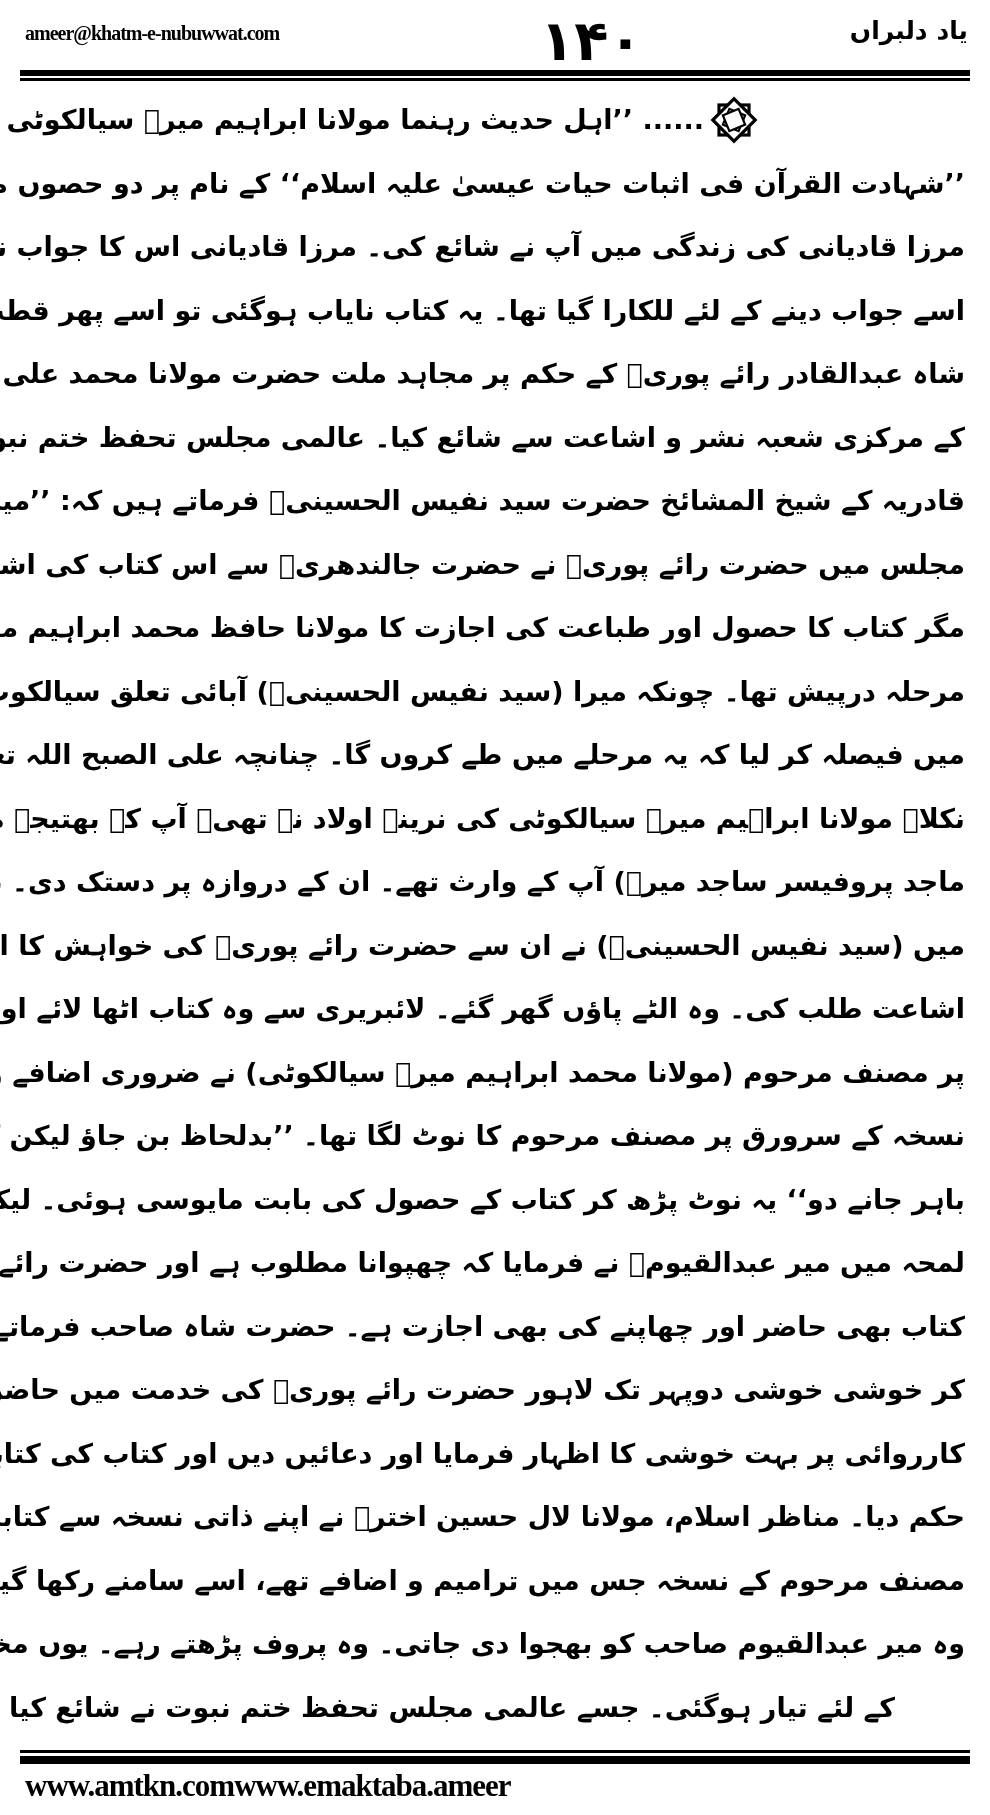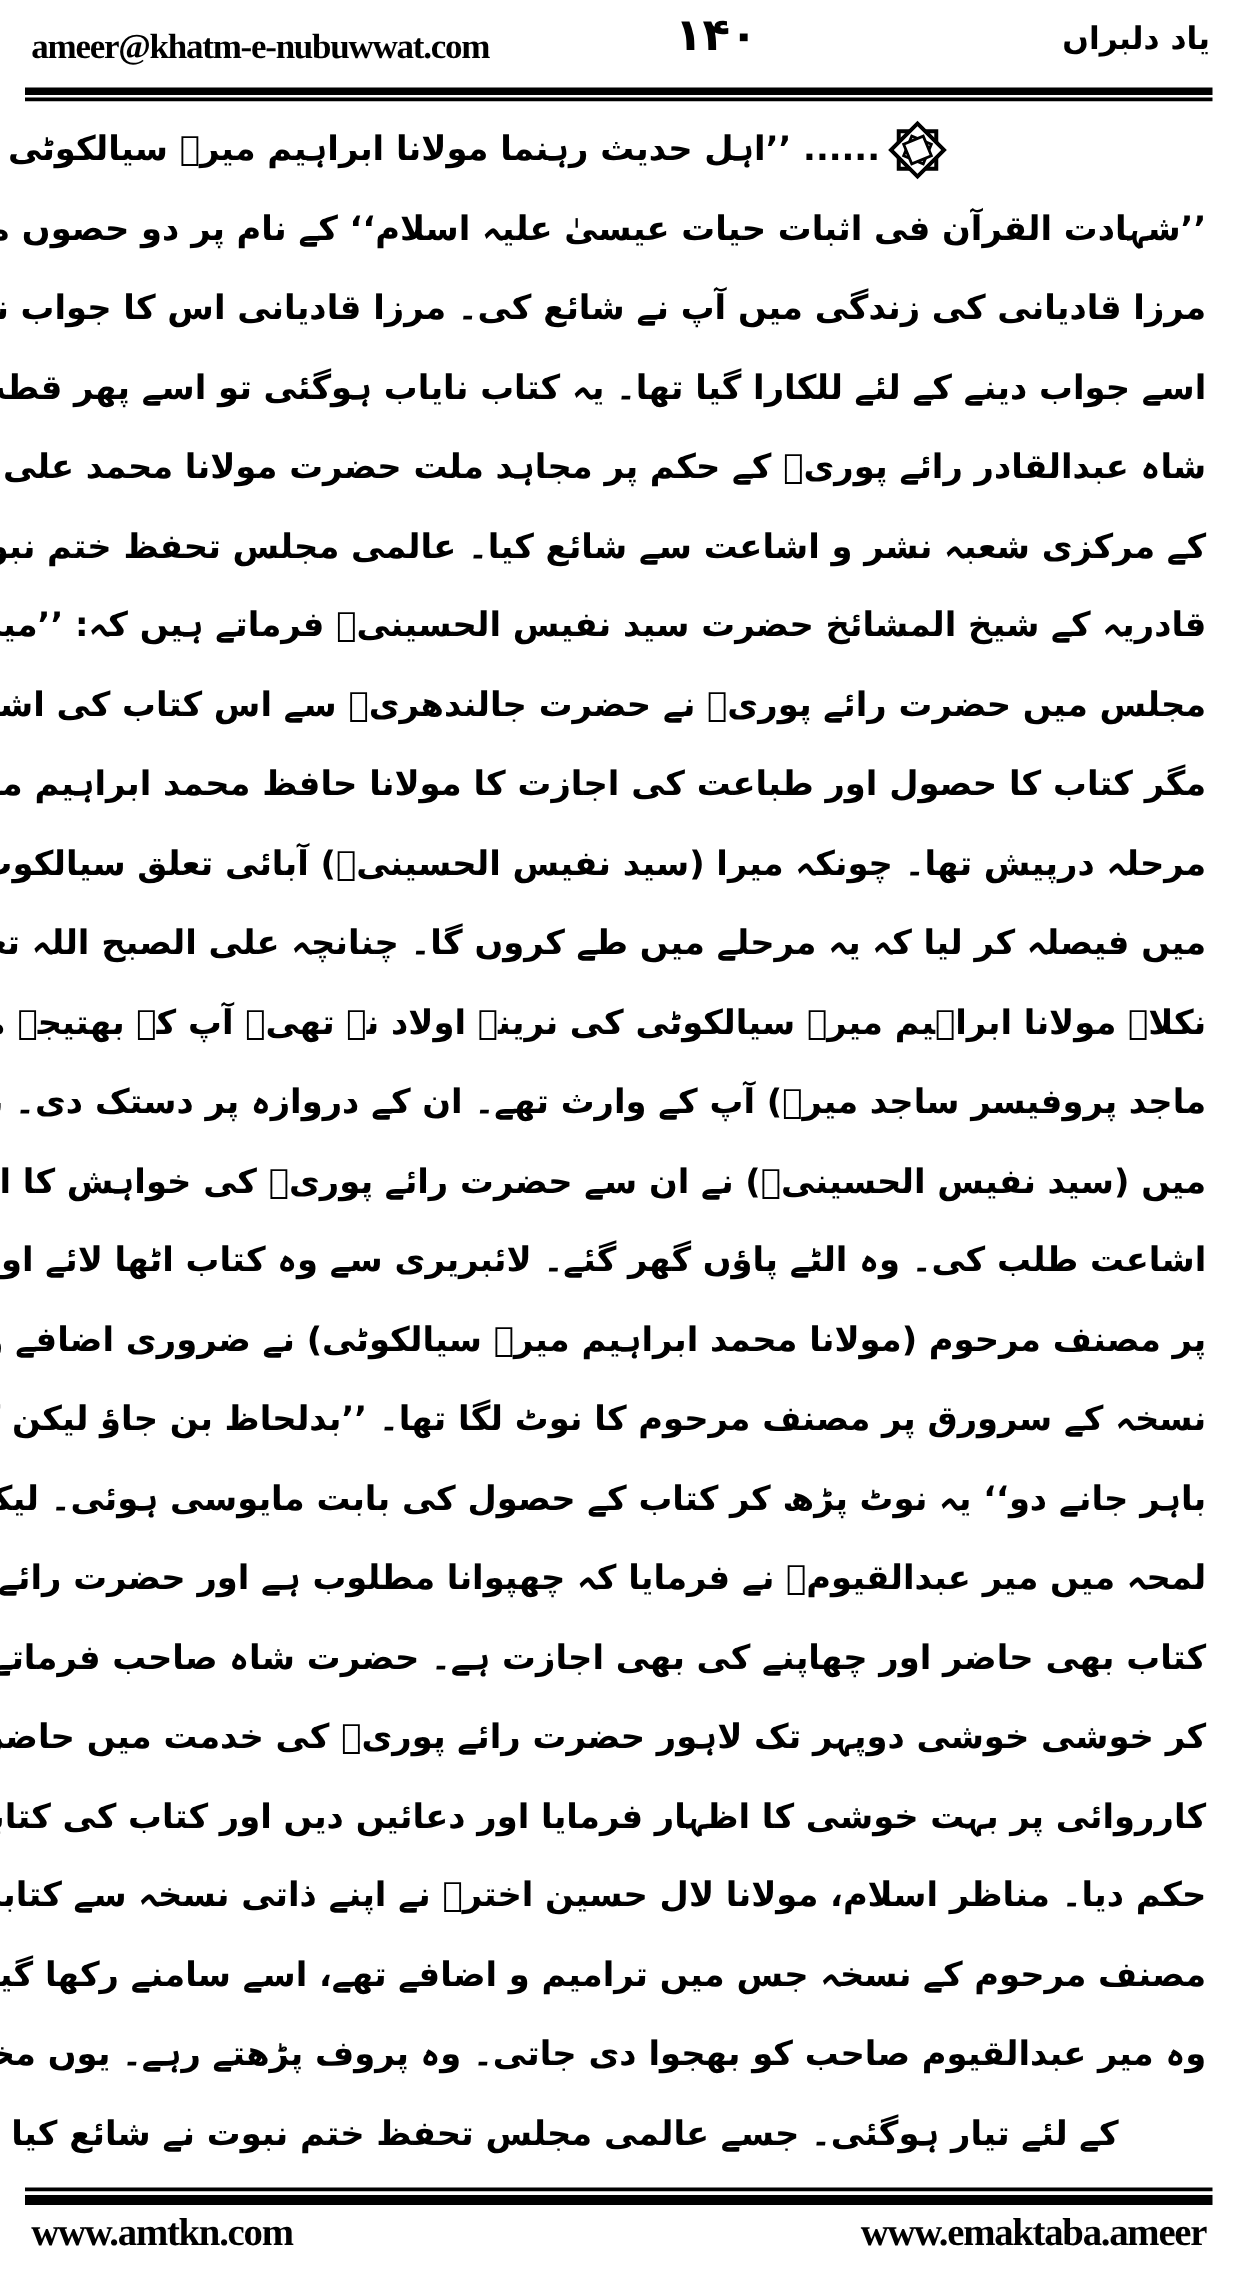--- a/index.html
+++ b/index.html
@@ -6,25 +6,25 @@
   .page {
     position:relative; width:990px; height:1815px; background:#ffffff;
     color:#000; overflow:hidden;
     font-family:"DejaVu Sans", sans-serif;
   }
   
   .hdr { position:absolute; top:0; left:0; width:990px; height:72px; }
   .hdr-email {
     position:absolute; left:25px; top:22px;
     font-family:"Liberation Serif", serif; font-weight:bold;
-    font-size:28px; letter-spacing:-1px; font-stretch:condensed;
+    font-size:20px; letter-spacing:-1px; font-stretch:condensed;
   }
   .hdr-pagenum {
     position:absolute; left:540px; top:8px;
-    font-size:36px; font-weight:bold; direction:rtl;
+    font-size:56px; font-weight:bold; direction:rtl;
   }
   .hdr-title {
     position:absolute; right:22px; top:16px;
     font-size:25px; font-weight:bold; direction:rtl;
   }
   
   .rule { position:absolute; left:20px; right:20px; }
   .rule-top    { top:70px;  border-top:6px solid #000; border-bottom:3px solid #000; height:2px; }
   .rule-bottom { top:1750px; border-top:3px solid #000; border-bottom:8px solid #000; height:3px; }
   
@@ -37,21 +37,21 @@
     white-space:nowrap; overflow:visible;
   }
   .first-line { display:flex; align-items:center; padding-right:205px; }
   .first-line .line-text { flex:1; direction:rtl; unicode-bidi:plain-text;
     text-align:justify; text-align-last:justify; }
   .ornament { flex:0 0 auto; width:52px; height:52px; margin-left:4px; }
   .last-line { padding:0 70px; }
   
   .ftr {
     position:absolute; left:25px; right:25px; top:1768px;
-    display:flex; justify-content:space-between; align-items:baseline;
+    display:flex; justify-content:flex-start; align-items:baseline;
     font-family:"Liberation Serif", serif; font-weight:bold;
     font-size:31px; letter-spacing:-1px;
   }
 </style>
 </head>
 <body>
 
 <div class="page">
 
   <div class="hdr">

